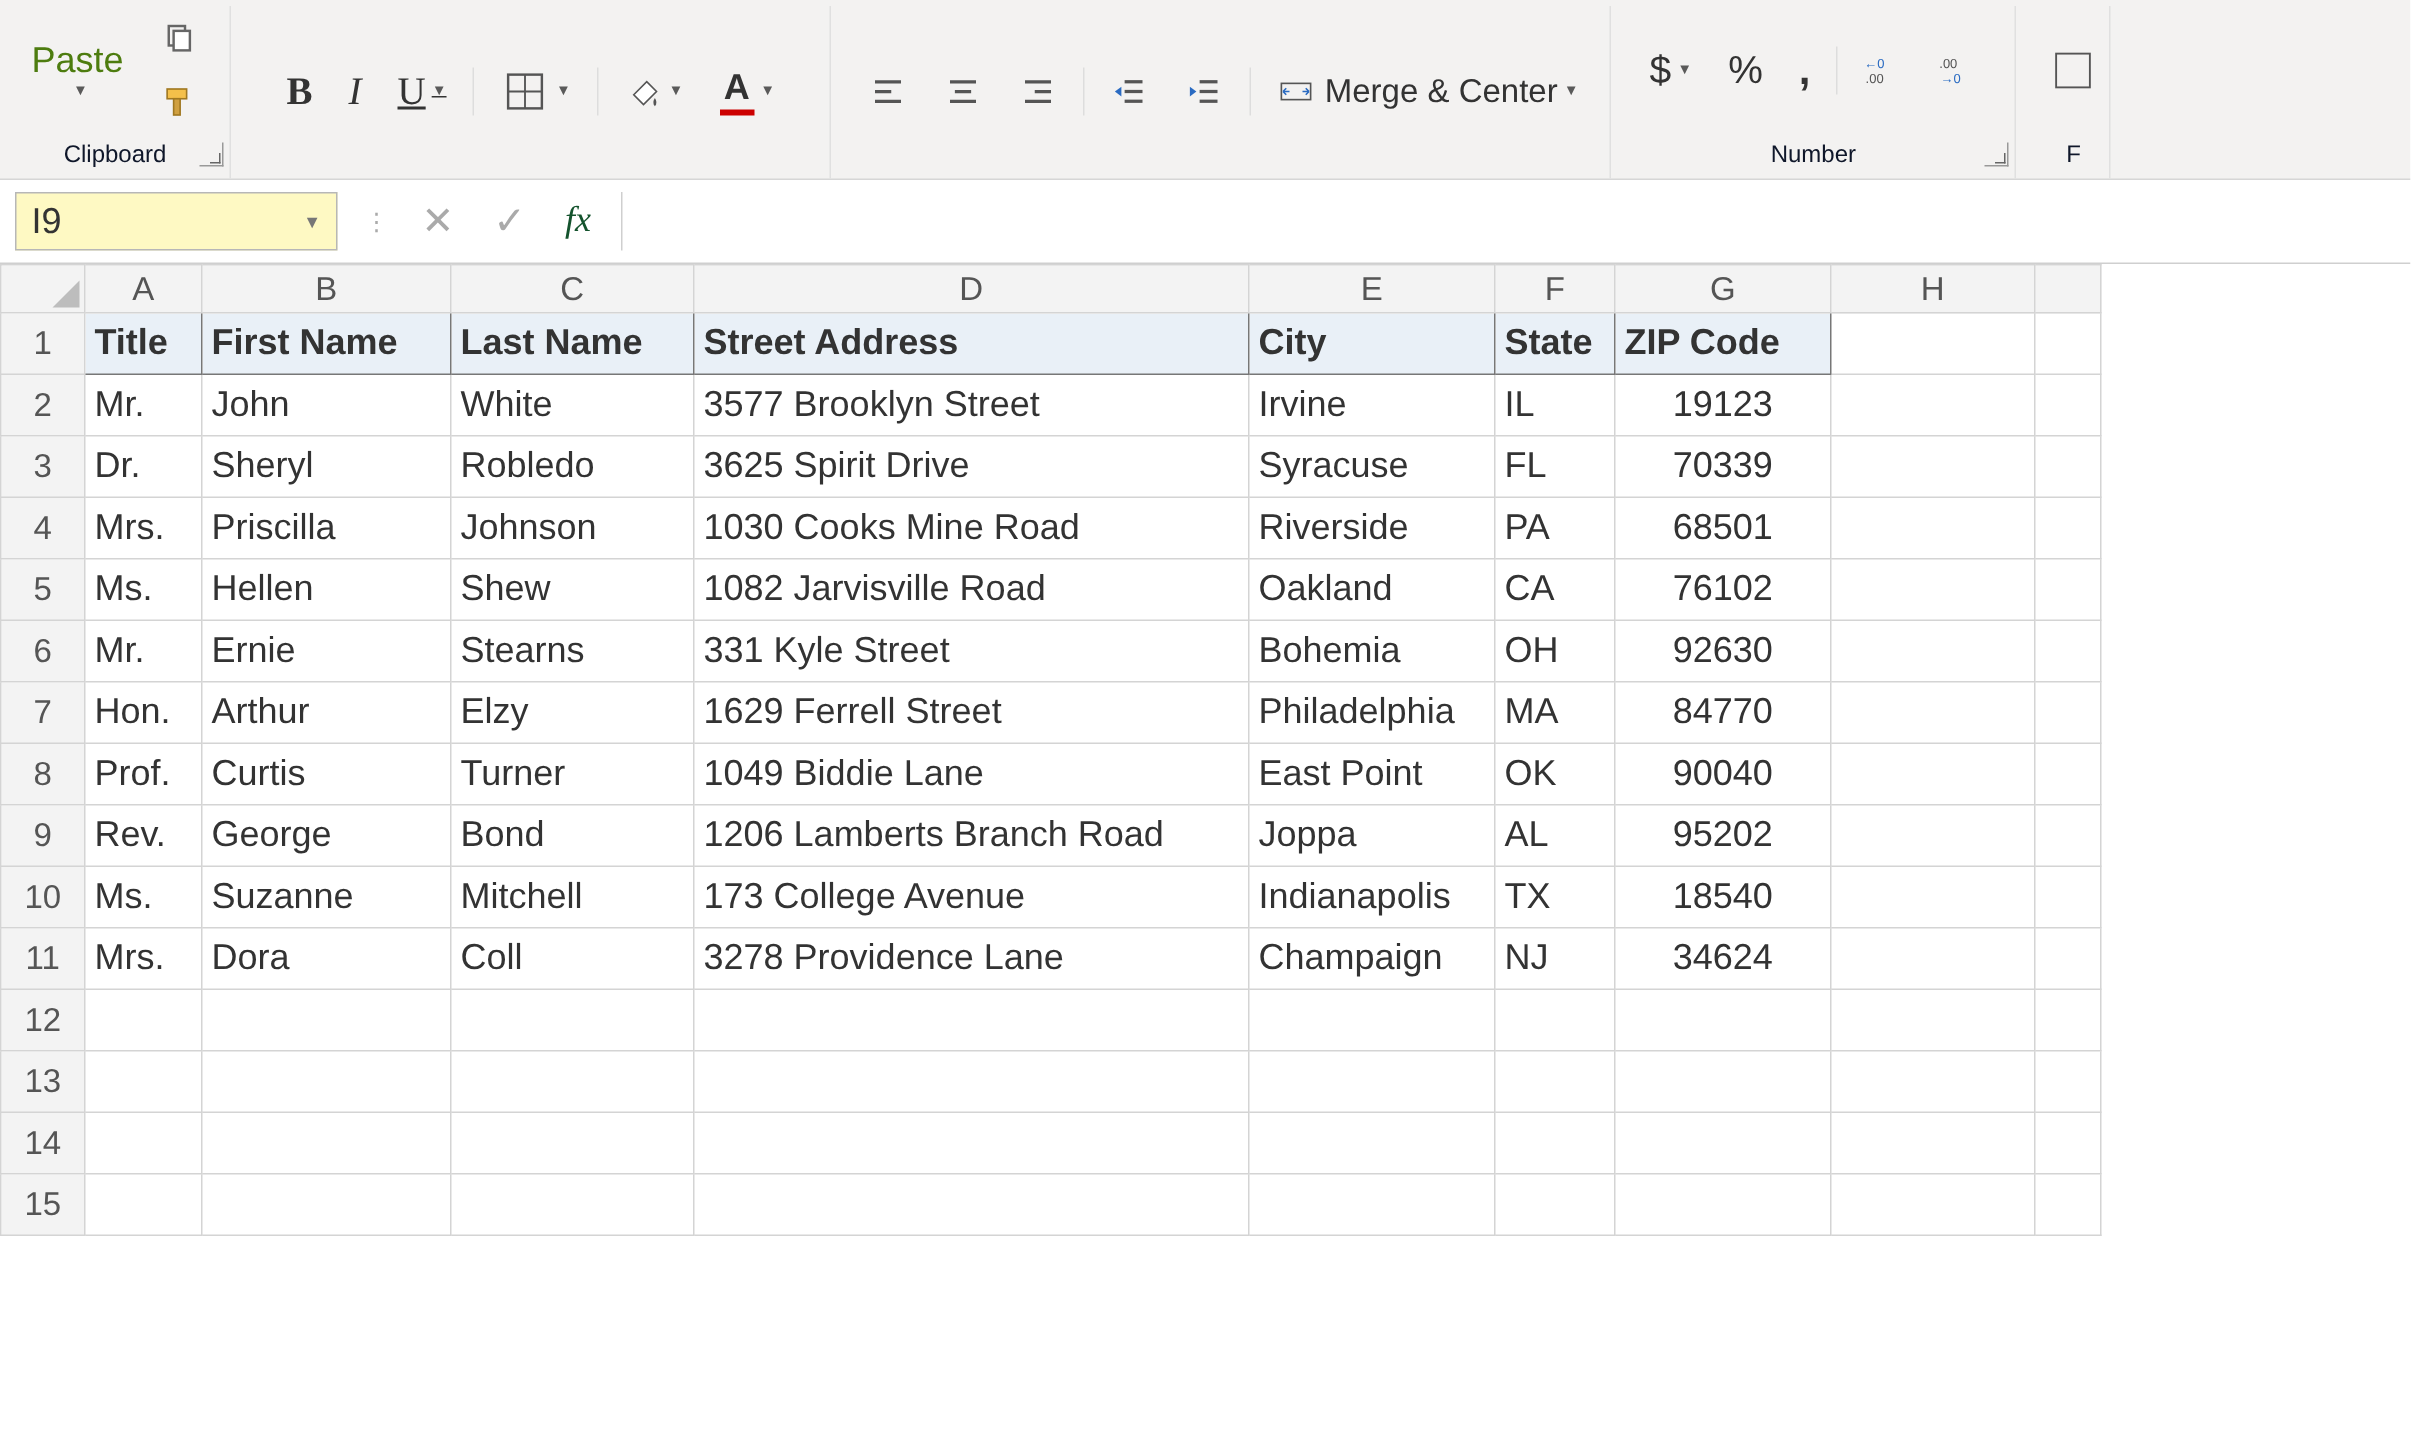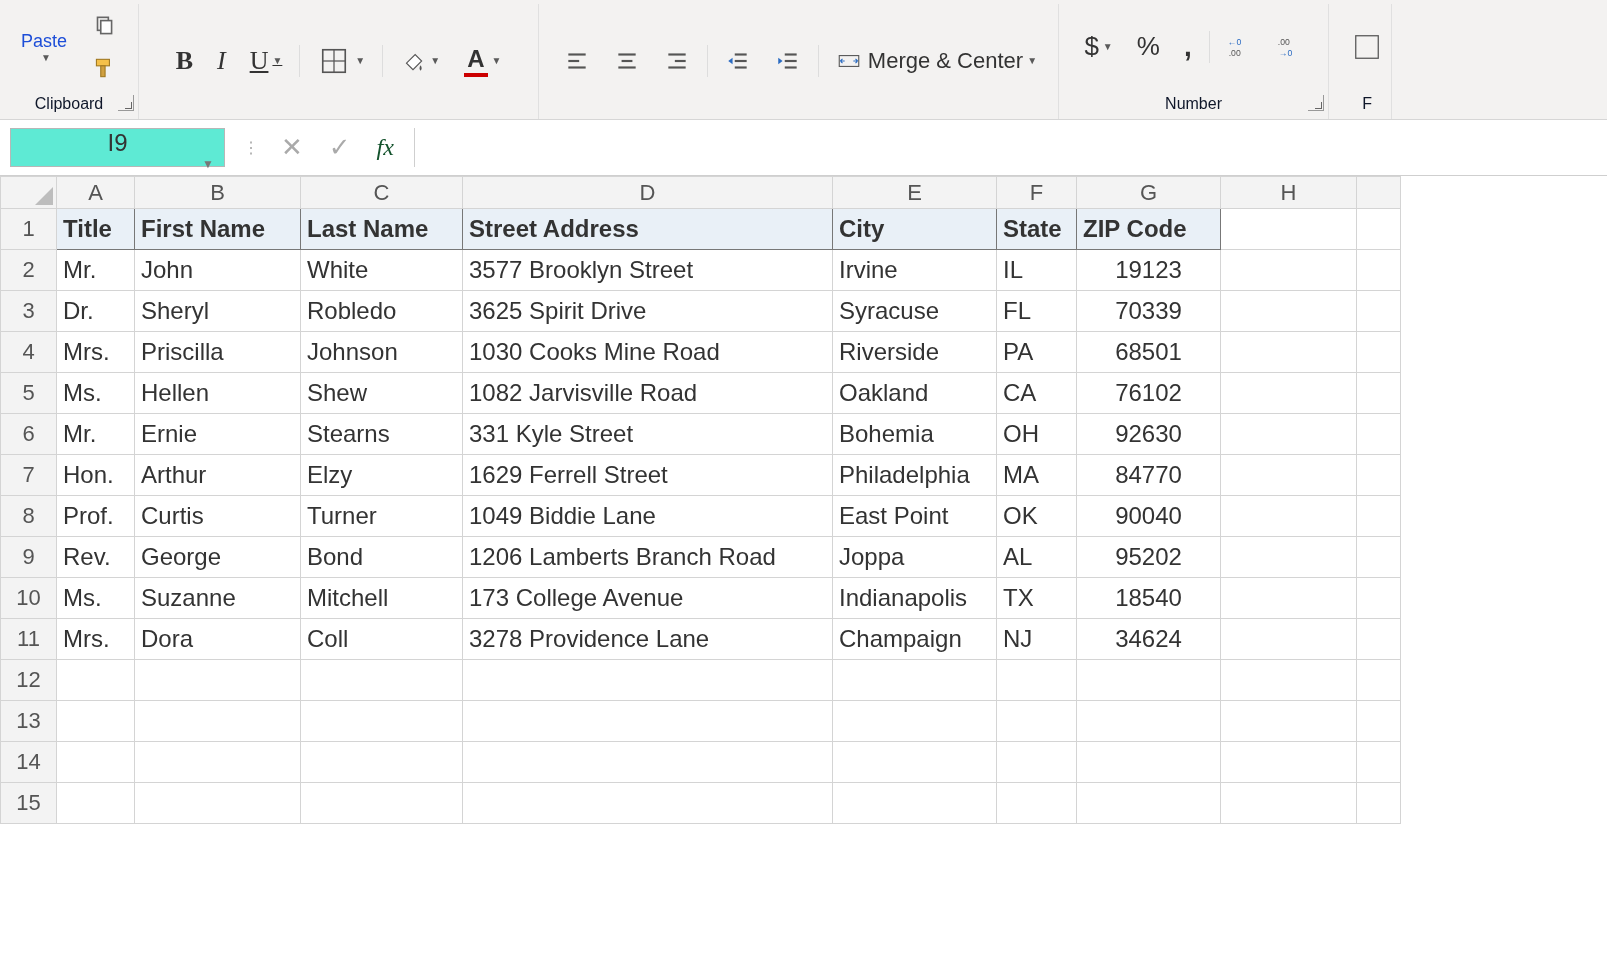--- a/index.html
+++ b/index.html
@@ -76,41 +76,40 @@
   color: #5a5a5a;
   margin-left: 4px;
 }
 
 
 .paste-stack {
   display: flex;
   flex-direction: column;
   align-items: center;
 }
-.paste-label { font-size: 18px; color: #1d4ed8; }
+.paste-label { font-size: 24px; color: #4d7c0f; }
 
 
 .formula-bar {
   display: flex;
   align-items: stretch;
   height: 56px;
   border-bottom: 1px solid #cfcfcf;
   background: #fff;
   padding: 8px 10px;
 }
 .name-box {
   width: 215px;
   display: flex;
   align-items: center;
   border: 1px solid #b7b7b7;
   padding: 0 10px;
   font-size: 24px;
   color: #333;
-  background: #5eead4;
-  flex-direction: column;
+  background: #fef9c3;
 }
 .name-box .drop { margin-left: auto; color: #777; font-size: 12px; }
 .fb-sep {
   display: flex;
   align-items: center;
   padding: 0 18px;
   color: #aaa;
 }
 .fb-icons {
   display: flex;

